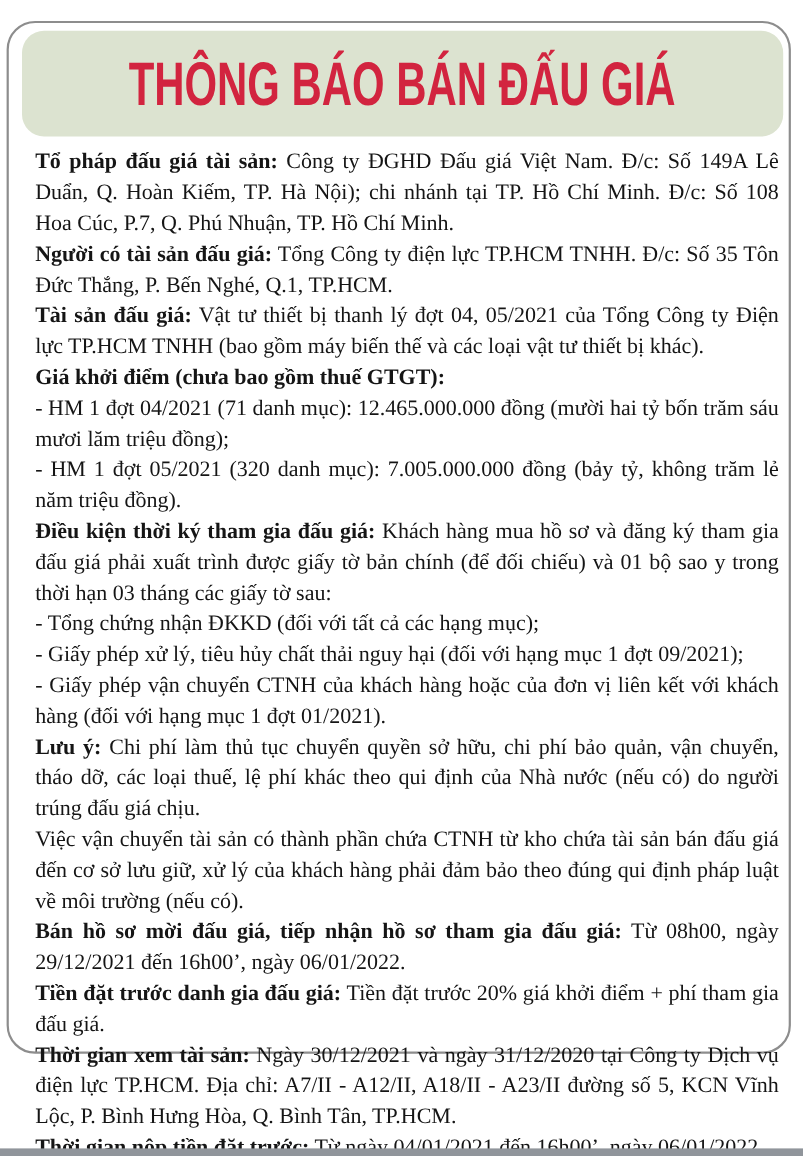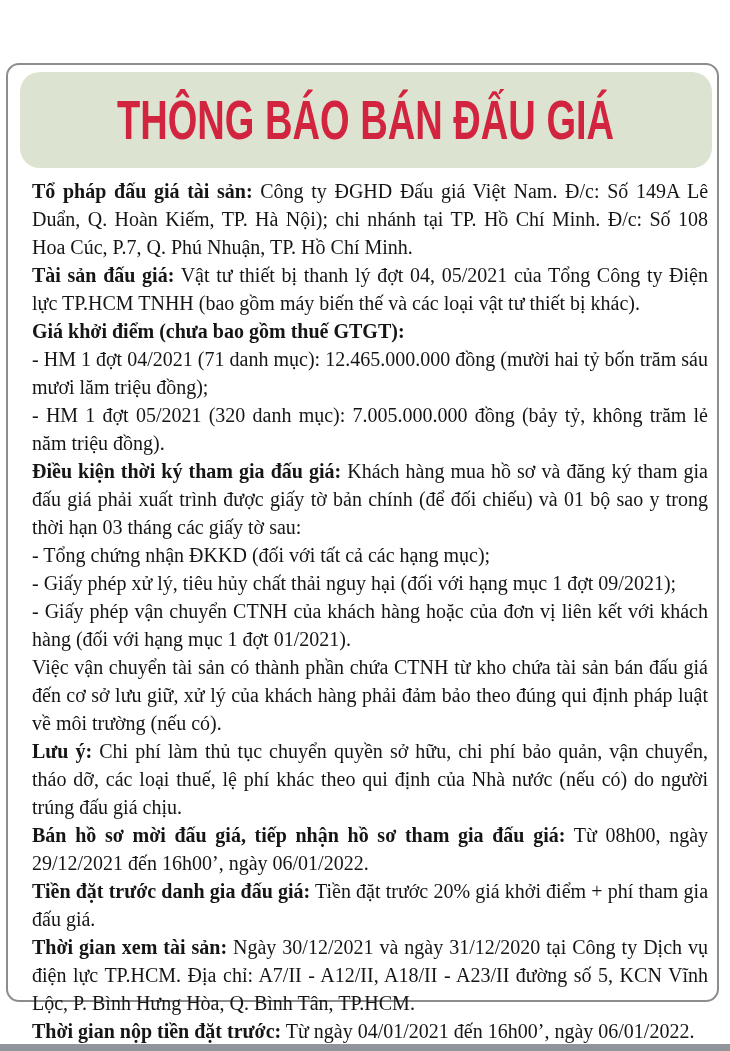--- a/index.html
+++ b/index.html
@@ -11,24 +11,23 @@
     overflow: hidden;
     font-family: "Liberation Serif", serif;
   }
   .frame {
     position: absolute;
     left: 6px;
     top: 19px;
     width: 713px;
     height: 939px;
     border: 2px solid var(--border-gray, #8d8d8d);
-    border-radius: 13px;
+    border-radius: 26px;
     background: #ffffff;
     box-sizing: border-box;
-    margin-top: 44px;
   }
   .header-banner {
     position: absolute;
     left: 12px;
     top: 7px;
     width: 692px;
     height: 96px;
     background: var(--header-bg, #dce3d0);
     border-radius: 20px;
     display: flex;
@@ -71,30 +70,31 @@
 </head>
 <body style="--header-bg: #dce3d0; --title-red: #d2243f; --border-gray: #8d8d8d; --text-color: #151515; --bottom-bar: #90959b;">
 
 <div class="page">
   <div class="frame">
     <div class="header-banner">
       <h1 class="page-title">THÔNG BÁO BÁN ĐẤU GIÁ</h1>
     </div>
     <div class="content" id="content">
         <p class="para"><b class="lbl">Tổ pháp đấu giá tài sản:</b> <span>Công ty ĐGHD Đấu giá Việt Nam. Đ/c: Số 149A Lê Duẩn, Q. Hoàn Kiếm, TP. Hà Nội); chi nhánh tại TP. Hồ Chí Minh. Đ/c: Số 108 Hoa Cúc, P.7, Q. Phú Nhuận, TP. Hồ Chí Minh.</span></p>
+        <p class="para"><b class="lbl">Người có tài sản đấu giá:</b> <span>Tổng Công ty điện lực TP.HCM TNHH. Đ/c: Số 35 Tôn Đức Thắng, P. Bến Nghé, Q.1, TP.HCM.</span></p>
         <p class="para"><b class="lbl">Tài sản đấu giá:</b> <span>Vật tư thiết bị thanh lý đợt 04, 05/2021 của Tổng Công ty Điện lực TP.HCM TNHH (bao gồm máy biến thế và các loại vật tư thiết bị khác).</span></p>
         <p class="para"><b class="lbl">Giá khởi điểm (chưa bao gồm thuế GTGT):</b></p>
         <p class="para"><span>- HM 1 đợt 04/2021 (71 danh mục): 12.465.000.000 đồng (mười hai tỷ bốn trăm sáu mươi lăm triệu đồng);</span></p>
         <p class="para"><span>- HM 1 đợt 05/2021 (320 danh mục): 7.005.000.000 đồng (bảy tỷ, không trăm lẻ năm triệu đồng).</span></p>
         <p class="para"><b class="lbl">Điều kiện thời ký tham gia đấu giá:</b> <span>Khách hàng mua hồ sơ và đăng ký tham gia đấu giá phải xuất trình được giấy tờ bản chính (để đối chiếu) và 01 bộ sao y trong thời hạn 03 tháng các giấy tờ sau:</span></p>
         <p class="para"><span>- Tổng chứng nhận ĐKKD (đối với tất cả các hạng mục);</span></p>
         <p class="para"><span>- Giấy phép xử lý, tiêu hủy chất thải nguy hại (đối với hạng mục 1 đợt 09/2021);</span></p>
         <p class="para"><span>- Giấy phép vận chuyển CTNH của khách hàng hoặc của đơn vị liên kết với khách hàng (đối với hạng mục 1 đợt 01/2021).</span></p>
+        <p class="para"><b class="lbl">Lưu ý:</b> <span>Chi phí làm thủ tục chuyển quyền sở hữu, chi phí bảo quản, vận chuyển, tháo dỡ, các loại thuế, lệ phí khác theo qui định của Nhà nước (nếu có) do người trúng đấu giá chịu.</span></p>
         <p class="para"><span>Việc vận chuyển tài sản có thành phần chứa CTNH từ kho chứa tài sản bán đấu giá đến cơ sở lưu giữ, xử lý của khách hàng phải đảm bảo theo đúng qui định pháp luật về môi trường (nếu có).</span></p>
-        <p class="para"><b class="lbl">Lưu ý:</b> <span>Chi phí làm thủ tục chuyển quyền sở hữu, chi phí bảo quản, vận chuyển, tháo dỡ, các loại thuế, lệ phí khác theo qui định của Nhà nước (nếu có) do người trúng đấu giá chịu.</span></p>
         <p class="para"><b class="lbl">Bán hồ sơ mời đấu giá, tiếp nhận hồ sơ tham gia đấu giá:</b> <span>Từ 08h00, ngày 29/12/2021 đến 16h00’, ngày 06/01/2022.</span></p>
         <p class="para"><b class="lbl">Tiền đặt trước danh gia đấu giá:</b> <span>Tiền đặt trước 20% giá khởi điểm + phí tham gia đấu giá.</span></p>
         <p class="para"><b class="lbl">Thời gian xem tài sản:</b> <span>Ngày 30/12/2021 và ngày 31/12/2020 tại Công ty Dịch vụ điện lực TP.HCM. Địa chỉ: A7/II - A12/II, A18/II - A23/II đường số 5, KCN Vĩnh Lộc, P. Bình Hưng Hòa, Q. Bình Tân, TP.HCM.</span></p>
         <p class="para"><b class="lbl">Thời gian nộp tiền đặt trước:</b> <span>Từ ngày 04/01/2021 đến 16h00’, ngày 06/01/2022.</span></p>
       </div>
   </div>
   <div class="bottom-bar"></div>
 </div>
 
 </body></html>

